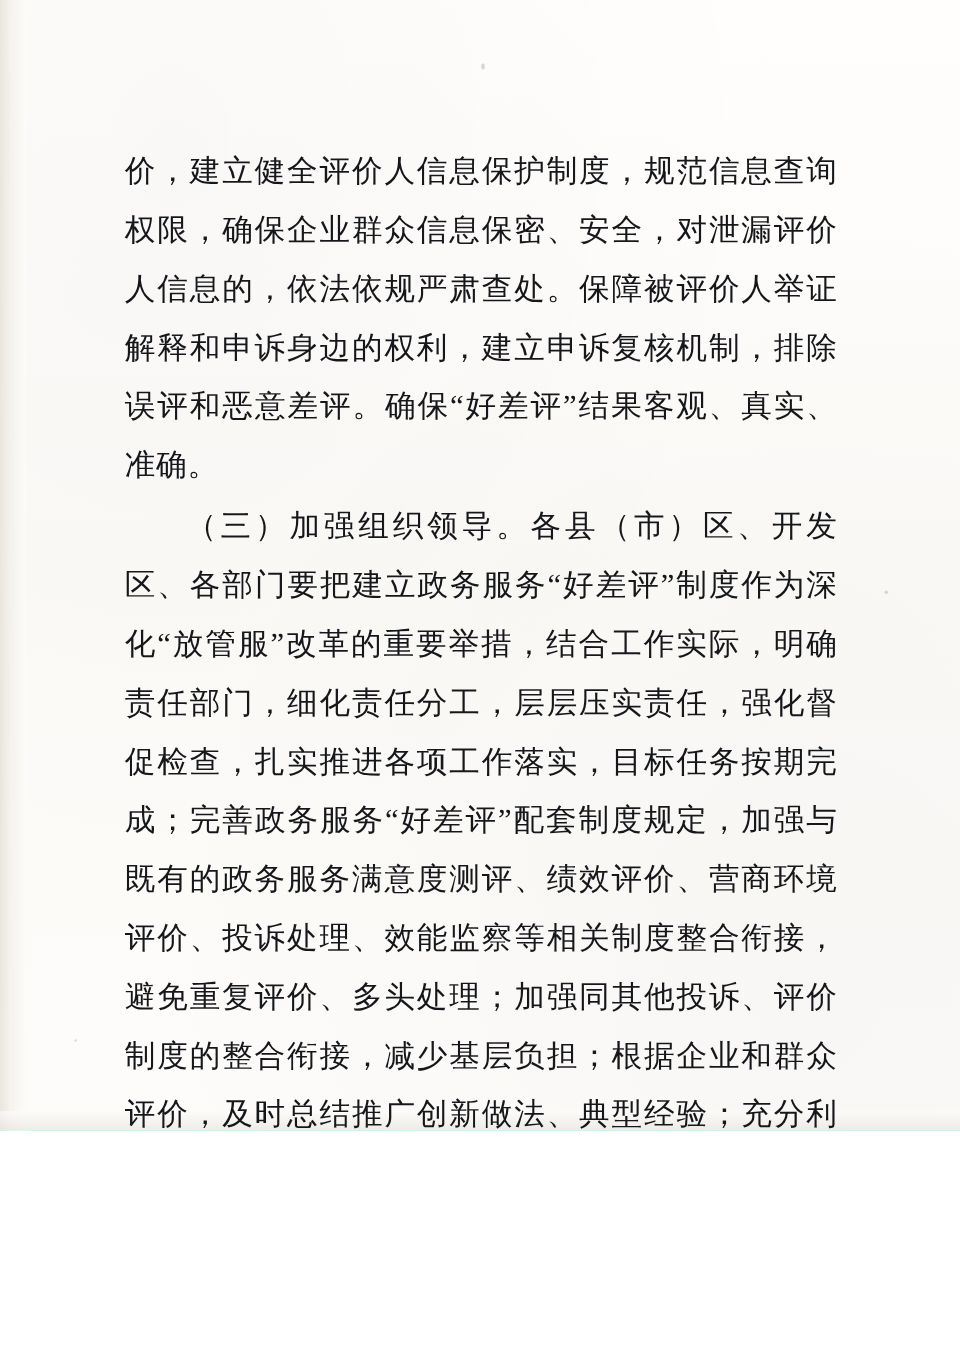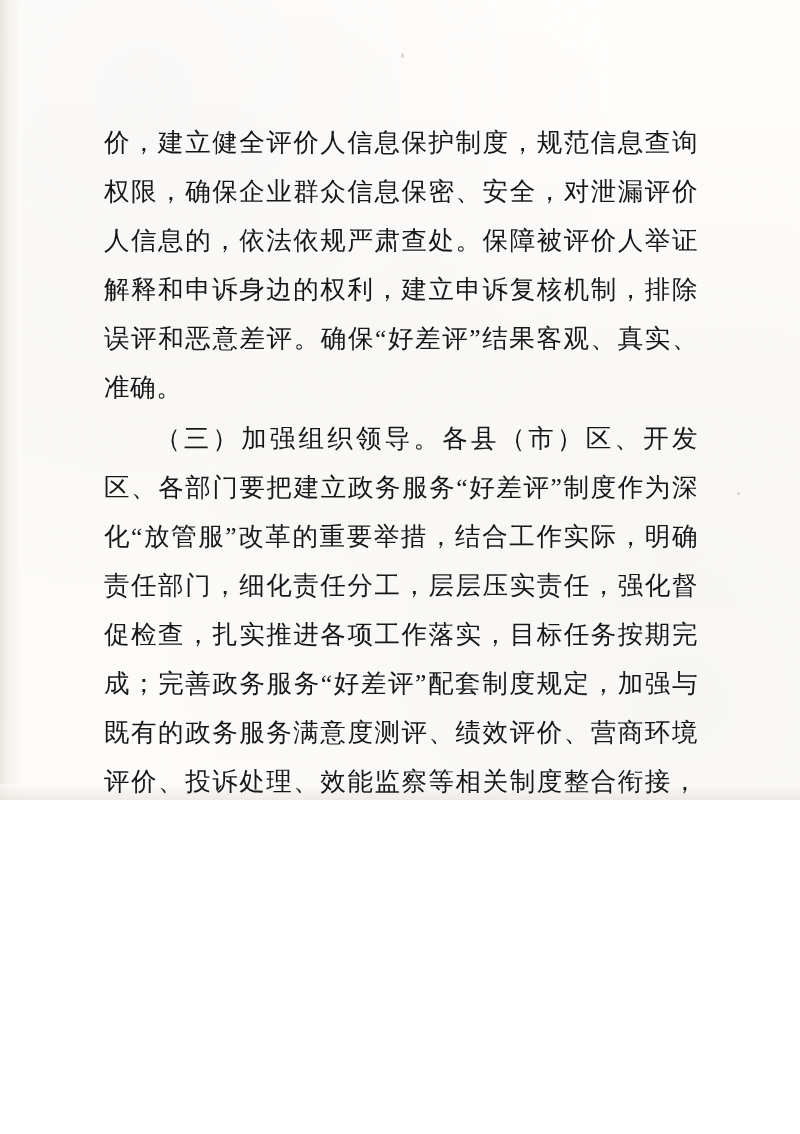--- a/index.html
+++ b/index.html
@@ -9,21 +9,21 @@
   body {
     width: 800px;
     height: 1134px;
     background: #ffffff;
     font-family: "Liberation Serif", "DejaVu Serif", serif;
     overflow: hidden;
   }
   .page {
     position: relative;
     width: 800px;
-    height: 800px;
+    height: 942px;
     background: #5eead4;
     box-sizing: border-box;
     overflow: hidden;
     padding-left: 12px;
   }
   
   .page::before {
     content: "";
     position: absolute;
     inset: 0;

